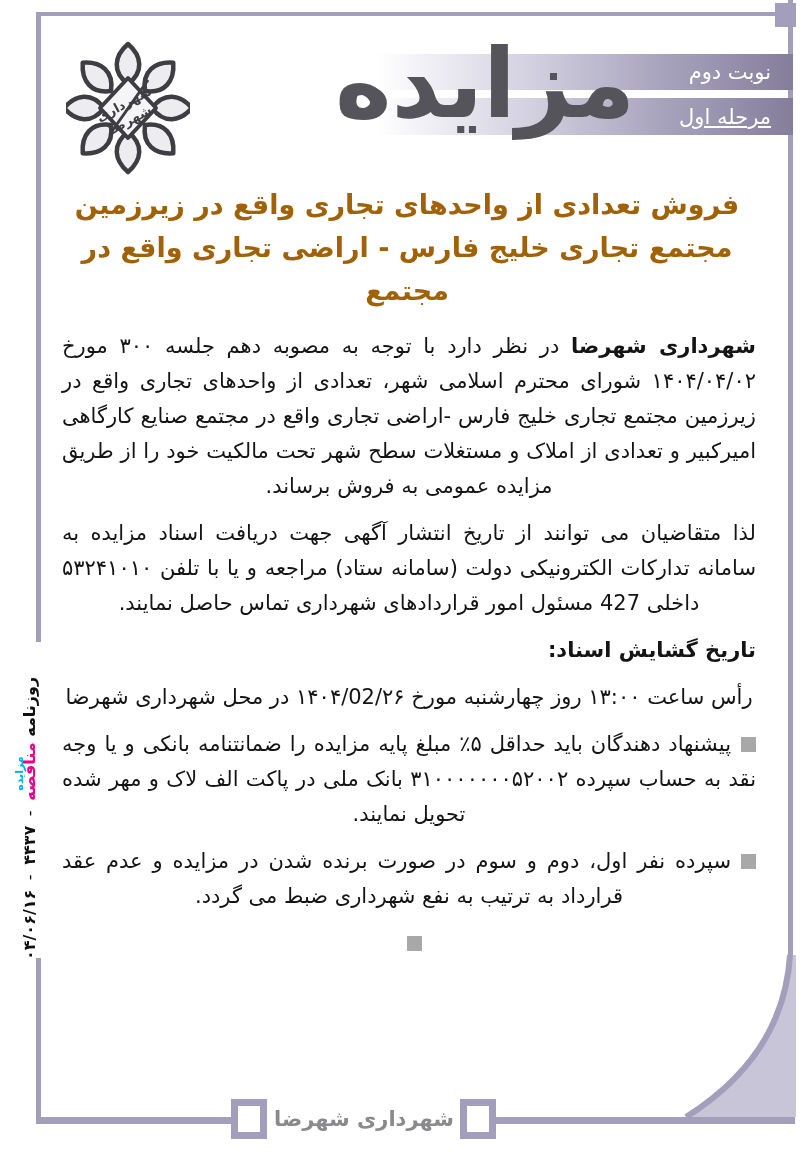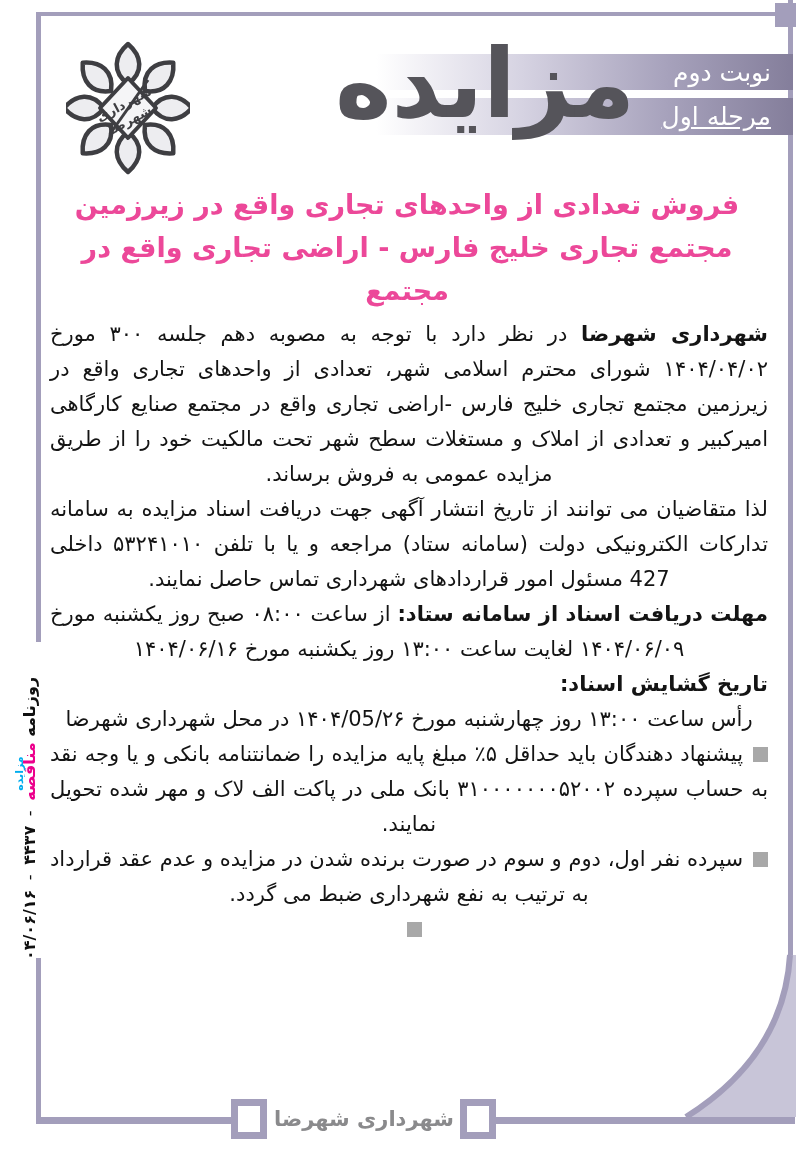--- a/index.html
+++ b/index.html
@@ -15,45 +15,45 @@
   #b-right    { left:788px; top:0px;    width:5px;   height:958px; }
   #corner-block { left:775px; top:3px;  width:21px;  height:24px; }
   #b-bottom-l { left:36px;  top:1117px; width:204px; height:7px; }
   #b-bottom-r { left:490px; top:1117px; width:305px; height:7px; }
   #corner-curve { position:absolute; left:620px; top:940px; pointer-events:none; }
 
   
   .ribbon {
     position:absolute; left:340px; width:453px; box-sizing:border-box;
     display:flex; align-items:center; padding-left:0; padding-right:22px;
-    color:#ffffff; font-size:25px;
+    color:#ffffff; font-size:21px;
     background:linear-gradient(to left, #847e9b, #a7a2bc 28%, #d6d3e2 60%, #ffffff 92%);
   }
   #ribbon1 { top:54px; height:36px; }
   #ribbon2 { top:98px; height:37px;text-decoration:underline; }
 
   
   .title {
     position:absolute; left:318px; top:28px; width:334px; text-align:center;
     font-size:96px; font-weight:bold; color:#55545a; letter-spacing:-2px;
   }
   .logo { position:absolute; left:66px; top:38px; }
 
   
   .headline {
     position:absolute; left:52px; top:183px; width:710px; text-align:center;
-    font-weight:bold; font-size:27px; line-height:43px; color:#ec4899;
+    font-weight:bold; font-size:27px; line-height:43px; color:#a16207;
   }
 
   
   .body-text {
     position:absolute; left:50px; top:317px; width:718px;
     font-size:21px; line-height:35px; color:#141414;
   }
-  .body-text p { margin:0; text-align:justify; text-align-last:center; }
+  .body-text p { margin:12px; text-align:justify; text-align-last:center; }
   .body-text p.flush { text-align-last:right; }
   .lead { font-weight:bold; }
   .sq {
     display:inline-block; width:15px; height:15px; background:#a8a8a8;
     margin-left:10px; vertical-align:-1px;
   }
 
   
   .margin-note {
     position:absolute; left:20px; top:960px; transform:rotate(-90deg);
@@ -128,23 +128,22 @@
   <div class="title">مزایده</div>
 
   <div class="headline">
     <div>فروش تعدادی از واحدهای تجاری واقع در زیرزمین</div>
     <div>مجتمع تجاری خلیج فارس - اراضی تجاری واقع در مجتمع</div>
   </div>
 
   <div class="body-text">
     <p><span class="lead">شهرداری شهرضا</span><span> در نظر دارد با توجه به مصوبه دهم جلسه ۳۰۰ مورخ ۱۴۰۴/۰۴/۰۲ شورای محترم اسلامی شهر، تعدادی از واحدهای تجاری واقع در زیرزمین مجتمع تجاری خلیج فارس -اراضی تجاری واقع در مجتمع صنایع کارگاهی امیرکبیر و تعدادی از املاک و مستغلات سطح شهر تحت مالکیت خود را از طریق مزایده عمومی به فروش برساند.</span></p>
     <p>لذا متقاضیان می توانند از تاریخ انتشار آگهی جهت دریافت اسناد مزایده به سامانه تدارکات الکترونیکی دولت (سامانه ستاد) مراجعه و یا با تلفن ۵۳۲۴۱۰۱۰ داخلی 427 مسئول امور قراردادهای شهرداری تماس حاصل نمایند.</p>
-    <p><span class="lead">مهلت دریافت اسناد از سامانه ستاد:</span><span> از ساعت ۰۸:۰۰ صبح روز یکشنبه مورخ ۱۴۰۴/۰۶/۰۹ لغایت ساعت ۱۳:۰۰ روز یکشنبه مورخ ۱۴۰۴/۰۶/۱۶</span></p>
     <p class="flush lead">تاریخ گشایش اسناد:</p>
-    <p>رأس ساعت ۱۳:۰۰ روز چهارشنبه مورخ ۱۴۰۴/05/۲۶ در محل شهرداری شهرضا</p>
+    <p>رأس ساعت ۱۳:۰۰ روز چهارشنبه مورخ ۱۴۰۴/02/۲۶ در محل شهرداری شهرضا</p>
     <p><span class="sq"></span><span>پیشنهاد دهندگان باید حداقل ۵٪ مبلغ پایه مزایده را ضمانتنامه بانکی و یا وجه نقد به حساب سپرده ۳۱۰۰۰۰۰۰۰۵۲۰۰۲ بانک ملی در پاکت الف لاک و مهر شده تحویل نمایند.</span></p>
     <p><span class="sq"></span><span>سپرده نفر اول، دوم و سوم در صورت برنده شدن در مزایده و عدم عقد قرارداد به ترتیب به نفع شهرداری ضبط می گردد.</span></p>
     <p><span class="sq"></span></p>
   </div>
 
   <div class="margin-note">
     <span>روزنامه</span>
     <span class="brand"><span>مناقصه</span><span class="brand-cyan">مزایده</span></span>
     <span class="sep">-</span>
     <span>۴۴۳۷</span>

